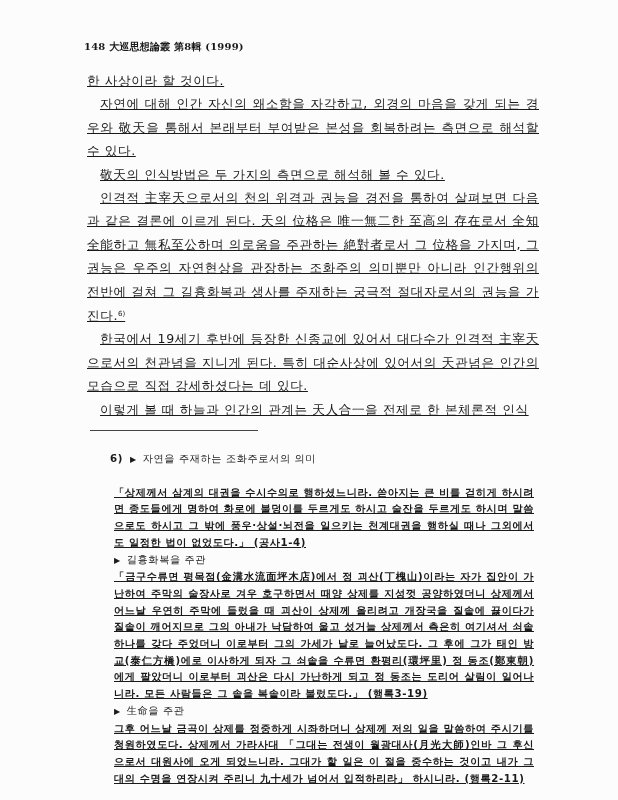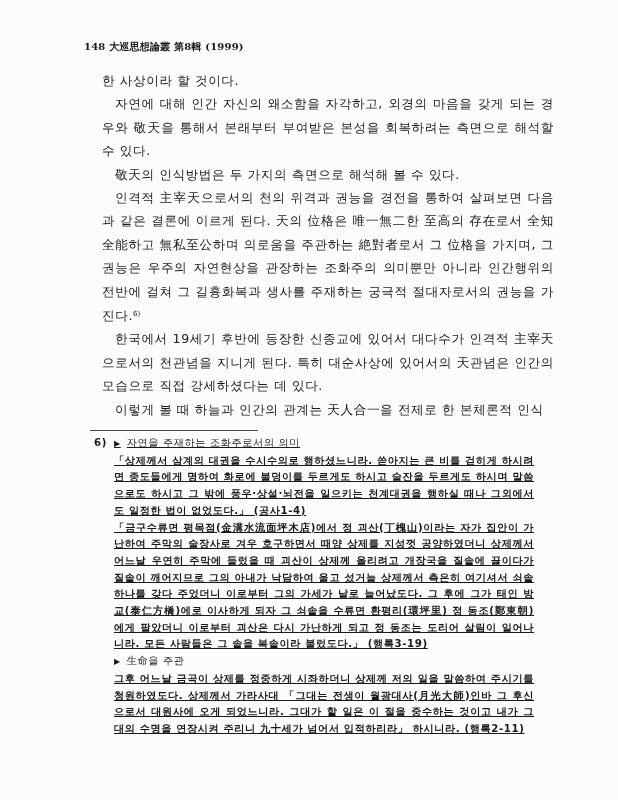--- a/index.html
+++ b/index.html
@@ -11,39 +11,40 @@
     font-family: "DejaVu Sans", sans-serif;
     color: #1a1a1a;
   }
   .header {
     position: absolute; left: 84px; top: 40px;
     font-family: "DejaVu Serif", serif;
     font-size: 10px; font-weight: bold;
     letter-spacing: 0.2px;
   }
   .body-text {
-    position: absolute; left: 102px; top: 69px; width: 452px;
+    position: absolute; left: 87px; top: 69px; width: 452px;
     font-size: 12.6px; line-height: 23.4px;
     text-align: justify;
     letter-spacing: 0.6px;
+    text-decoration: underline;
   }
   .body-text p { margin: 0; }
   .body-text p.indent { text-indent: 13px; }
   sup.fn { font-size: 7px; vertical-align: 4px; letter-spacing: 0; }
   .fn-rule {
     position: absolute; left: 90px; top: 430px; width: 168px;
     border-top: 1px solid #444;
   }
   .footnotes {
     position: absolute; left: 94px; top: 435px; width: 440px;
     font-size: 10.2px; line-height: 16.7px;
     letter-spacing: 0.6px;
     text-align: justify;
   }
-  .fn-line { margin: 0; text-decoration: underline; }
+  .fn-line { margin: 16px; }
   .fn-num { display: inline-block; width: 20px; font-weight: bold; }
   .fn-body { padding-left: 20px; }
   .fn-body p { margin: 0; }
   .tri { font-size: 8px; margin-right: 6px; }
   .bold { font-weight: bold; text-decoration: underline; }
 </style>
 </head>
 <body>
 
 <div class="header">148  大巡思想論叢  第8輯  (1999)</div>
@@ -58,17 +59,18 @@
 </div>
 
 <div class="fn-rule"></div>
 
 <div class="footnotes">
   <div class="fn-line">
     <span class="fn-num">6)</span><span class="tri">▶</span><span>자연을 주재하는 조화주로서의 의미</span>
   </div>
   <div class="fn-body">
     <p class="bold">「상제께서 삼계의 대권을 수시수의로 행하셨느니라.  쏟아지는 큰 비를 걷히게 하시려면 종도들에게 명하여 화로에 불덩이를 두르게도 하시고 술잔을 두르게도 하시며 말씀으로도 하시고 그 밖에 풍우·상설·뇌전을 일으키는 천계대권을 행하실 때나 그외에서도 일정한 법이 없었도다.」 (공사1-4)</p>
+    <p><span class="tri">▶</span><span>길흉화복을 주관</span></p>
     <p class="bold">「금구수류면 평목점(金溝水流面坪木店)에서 정 괴산(丁槐山)이라는 자가 집안이 가난하여 주막의 술장사로 겨우 호구하면서 때양 상제를 지성껏 공양하였더니 상제께서 어느날 우연히 주막에 들렀을 때 괴산이 상제께 올리려고 개장국을 질솥에 끓이다가 질솥이 깨어지므로 그의 아내가 낙담하여 울고 섰거늘 상제께서 측은히 여기셔서 쇠솥 하나를 갖다 주었더니 이로부터 그의 가세가 날로 늘어났도다.  그 후에 그가 태인 방교(泰仁方橋)에로 이사하게 되자 그 쇠솥을 수류면 환평리(環坪里) 정 동조(鄭東朝)에게 팔았더니 이로부터 괴산은 다시 가난하게 되고 정 동조는 도리어 살림이 일어나니라.  모든 사람들은 그 솥을 복솥이라 불렀도다.」 (행록3-19)</p>
     <p><span class="tri">▶</span><span>生命을 주관</span></p>
     <p class="bold">그후 어느날 금곡이 상제를 정중하게 시좌하더니 상제께 저의 일을 말씀하여 주시기를 청원하였도다.  상제께서 가라사대 「그대는 전생이 월광대사(月光大師)인바 그 후신으로서 대원사에 오게 되었느니라.  그대가 할 일은 이 절을 중수하는 것이고 내가 그대의 수명을 연장시켜 주리니 九十세가 넘어서 입적하리라」 하시니라.  (행록2-11)</p>
   </div>
 </div>
 
 </body></html>

